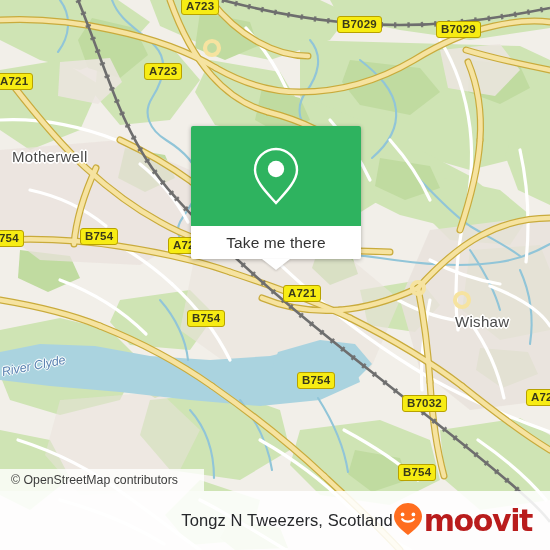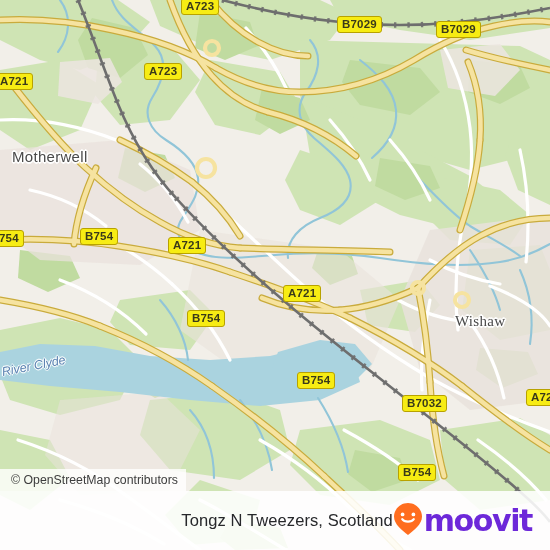--- a/index.html
+++ b/index.html
@@ -114,21 +114,21 @@
     border-top: 11px solid #ffffff;
     filter: drop-shadow(0 1px 1px rgba(0,0,0,.18));
   }
 
   
   #attrib {
     position: absolute;
     left: 0;
     top: 469px;
     height: 22px;
-    padding: 0 8px 0 11px;
+    padding: 0 26px 0 11px;
     display: flex;
     align-items: center;
     background: rgba(255,255,255,.80);
     color: #3d3d3d;
     font-size: 12.3px;
     font-family: "Liberation Sans", sans-serif;
     white-space: nowrap;
   }
 
   
@@ -151,21 +151,21 @@
     font-family: "Liberation Sans", sans-serif;
     letter-spacing: .1px;
     white-space: nowrap;
   }
   #brand {
     display: flex;
     align-items: center;
     gap: 1px;
   }
   #brand-word {
-    color: #6d28d9;
+    color: #b91c1c;
     font-size: 30px;
     font-weight: bold;
     font-family: "DejaVu Sans", sans-serif;
     letter-spacing: -1.4px;
     line-height: 30px;
   }
 </style>
 </head>
 <body>
 
@@ -356,39 +356,53 @@
         <g fill="none" stroke="#f6e3a0" stroke-width="4.2">
           <circle cx="212" cy="48" r="7"></circle>
           <circle cx="206" cy="168" r="9"></circle>
           <circle cx="462" cy="300" r="7"></circle>
           <circle cx="418" cy="288" r="6"></circle>
         </g>
       </g>
     </svg>
 
     <div class="place-label" style="left:12px; top:148px;">Motherwell</div>
-    <div class="place-label" style="left:455px; top:313px;font-family:Liberation Serif, serif;">Wishaw</div>
+    <div class="place-label" style="left:455px; top:313px;">Wishaw</div>
 
     <div class="water-label" style="left:2px; top:365px; transform:rotate(-11deg); transform-origin:left center;">River Clyde</div>
 
     <div class="shield" style="left:181px; top:-2px;">A723</div>
     <div class="shield" style="left:337px; top:16px;">B7029</div>
     <div class="shield" style="left:436px; top:21px;">B7029</div>
     <div class="shield" style="left:144px; top:63px;">A723</div>
     <div class="shield" style="left:-5px; top:73px;">A721</div>
     <div class="shield" style="left:-6px; top:230px;">754</div>
     <div class="shield" style="left:80px; top:228px;">B754</div>
     <div class="shield" style="left:168px; top:237px;">A721</div>
     <div class="shield" style="left:283px; top:285px;">A721</div>
     <div class="shield" style="left:187px; top:310px;">B754</div>
     <div class="shield" style="left:297px; top:372px;">B754</div>
     <div class="shield" style="left:402px; top:395px;">B7032</div>
     <div class="shield" style="left:526px; top:389px;">A721</div>
     <div class="shield" style="left:398px; top:464px;">B754</div>
 
+    <div id="callout">
+      <div id="callout-top">
+        <span>
+          <svg width="52" height="62" viewBox="0 0 52 62" fill="none">
+            <path d="M26 4 C14.4 4 5 13.4 5 25 C5 37 19 50 26 58 C33 50 47 37 47 25 C47 13.4 37.6 4 26 4 Z" stroke="#ffffff" stroke-width="2.4" fill="none"></path>
+            <circle cx="26" cy="24" r="8.2" fill="#ffffff"></circle>
+          </svg>
+        </span>
+      </div>
+      <div id="callout-bottom">
+        <span id="callout-label">Take me there</span>
+      </div>
+      <div id="callout-tip"></div>
+    </div>
 
     <div id="attrib">
       <span>© OpenStreetMap contributors</span>
     </div>
   </div>
 
   <div id="footer">
     <div id="footer-title">Tongz N Tweezers, Scotland</div>
     <div id="brand">
       <span>

